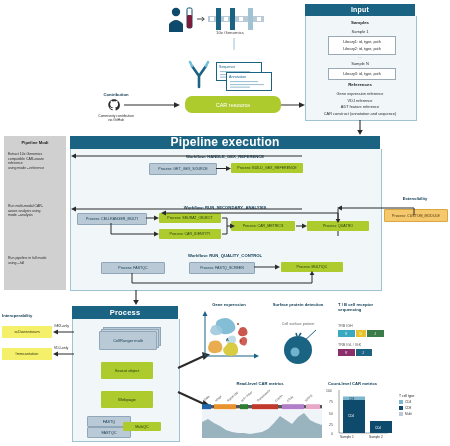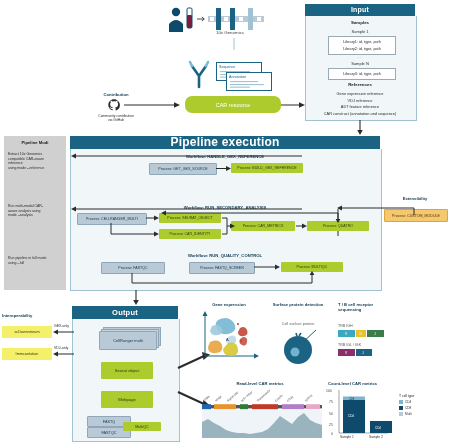--- a/index.html
+++ b/index.html
@@ -235,21 +235,21 @@
 </div>
 
 <div class="abs" style="left:131px;top:290px;">
   <svg width="10" height="16" viewBox="0 0 10 16">
     <path d="M5 0 L5 10" stroke="#2b2b2b" stroke-width="1.1"></path>
     <path d="M2.2 10 L7.8 10 L5 15 z" fill="#2b2b2b"></path>
   </svg>
 </div>
 
 <div class="abs panelhdr" style="left:72px;top:306px;width:106px;height:13px;">
-  <div class="ttl" style="font-size:7.5px;line-height:13px;">Output</div>
+  <div class="ttl" style="font-size:7.5px;line-height:13px;">Process</div>
 </div>
 <div class="abs panelbody" style="left:72px;top:319px;width:106px;height:122px;">
   <div class="abs" style="left:26px;top:8px;">
     <div class="abs" style="left:4px;top:0;width:56px;height:17px;background:#b9c9d6;border:1px solid #8fa7b8;"></div>
     <div class="abs" style="left:2px;top:2px;width:56px;height:17px;background:#c3d1dc;border:1px solid #8fa7b8;"></div>
     <div class="abs boxgrey" style="left:0;top:4px;width:56px;height:17px;font-size:4px;">CellRanger multi</div>
   </div>
   <div class="abs boxgreen" style="left:28px;top:43px;width:52px;height:17px;font-size:4.2px;">Seurat object</div>
   <div class="abs boxgreen" style="left:28px;top:72px;width:52px;height:17px;font-size:4.2px;">Webpage</div>
   <div class="abs boxgrey" style="left:14px;top:97px;width:42px;height:9px;font-size:3.8px;">FASTQ</div>

